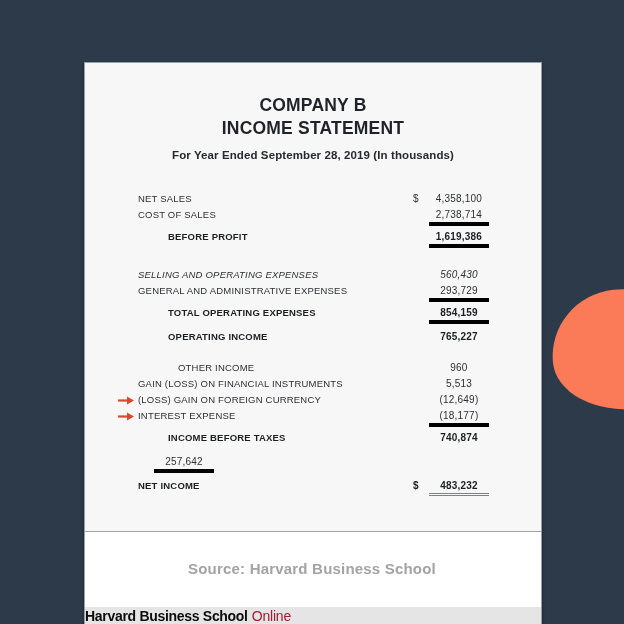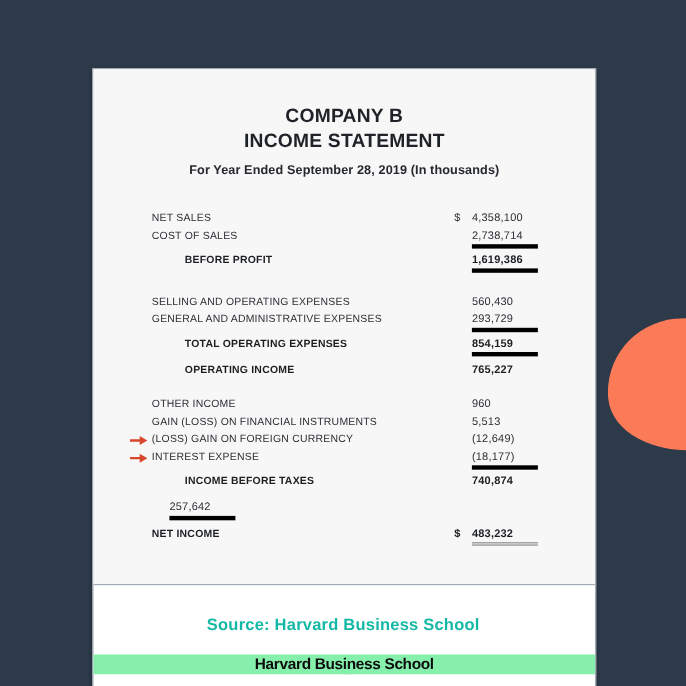--- a/index.html
+++ b/index.html
@@ -40,44 +40,43 @@
     padding:0 52px 0 53px; height:16px; line-height:14px;
   }
   .row .lbl {
     flex:1; font-size:9.5px; color:#2c2f33; letter-spacing:.2px;
     white-space:nowrap;
   }
   .row .dol, .row .val {
     font-size:10px; color:#2c2f33; letter-spacing:.2px;
   }
   .row .dol { width:16px; text-align:left; font-weight:inherit; }
-  .row .val { width:60px; text-align:left; }
+  .row .val { width:60px; text-align:center; }
   .row.total .lbl { padding-left:30px; }
   .row.total .lbl, .row.total .val, .row.total .dol,
   .row.bold .lbl, .row.bold .val, .row.bold .dol {
     font-weight:700; color:#1c1f22;
   }
   .row.rule .val { border-bottom:4px solid #000000; }
   .row.dblrule .val { border-bottom:3px double #7f8285; }
   .gap-s { margin-top:6px; }
   .gap-m { margin-top:8px; }
-  .gap-l { margin-top:15px; }
-  .gap-xl { margin-top:22px; }
+  .gap-l { margin-top:15px;margin-left:40px; }
+  .gap-xl { margin-top:22px;font-style:italic; }
 
   .arrow {
     position:absolute; left:33px; top:3px; width:16px; height:9px;
   }
   .arrow svg { display:block; }
 
   
   .logo-strip {
-    position:absolute; left:0; right:0; bottom:12px; height:18px;
-    background:#86efac; display:flex; align-items:center;
+    position:absolute; left:0; right:0; bottom:0; height:18px;
+    background:#e5e5e5; display:flex; align-items:center;
     overflow:hidden;
-    flex-direction:column;
   }
   .logo-main {
     font-size:14px; font-weight:700; color:#0c0c0c;
     letter-spacing:-.3px; white-space:pre;
   }
   .logo-suffix {
     font-size:14px; font-weight:400; color:#a41c30;
     letter-spacing:-.2px; margin-left:4px;text-align:right;
   }
 
@@ -85,21 +84,21 @@
   .blob {
     position:absolute; right:-72px; top:289px; width:144px; height:121px;
     background:#fb7a58;
     border-radius:47% 53% 44% 56% / 55% 49% 51% 45%;
     transform:rotate(-6deg);
   }
 
   
   .caption {
     position:absolute; left:0; right:0; top:560px; text-align:center;
-    color:#14b8a6; font-size:15px; font-weight:600; letter-spacing:.2px;
+    color:#a3a3a3; font-size:15px; font-weight:600; letter-spacing:.2px;
   }
 </style>
 </head>
 <body>
 
 <div class="card">
   <div class="panel">
 
     <div class="titles">
       <div class="title">COMPANY B</div>

